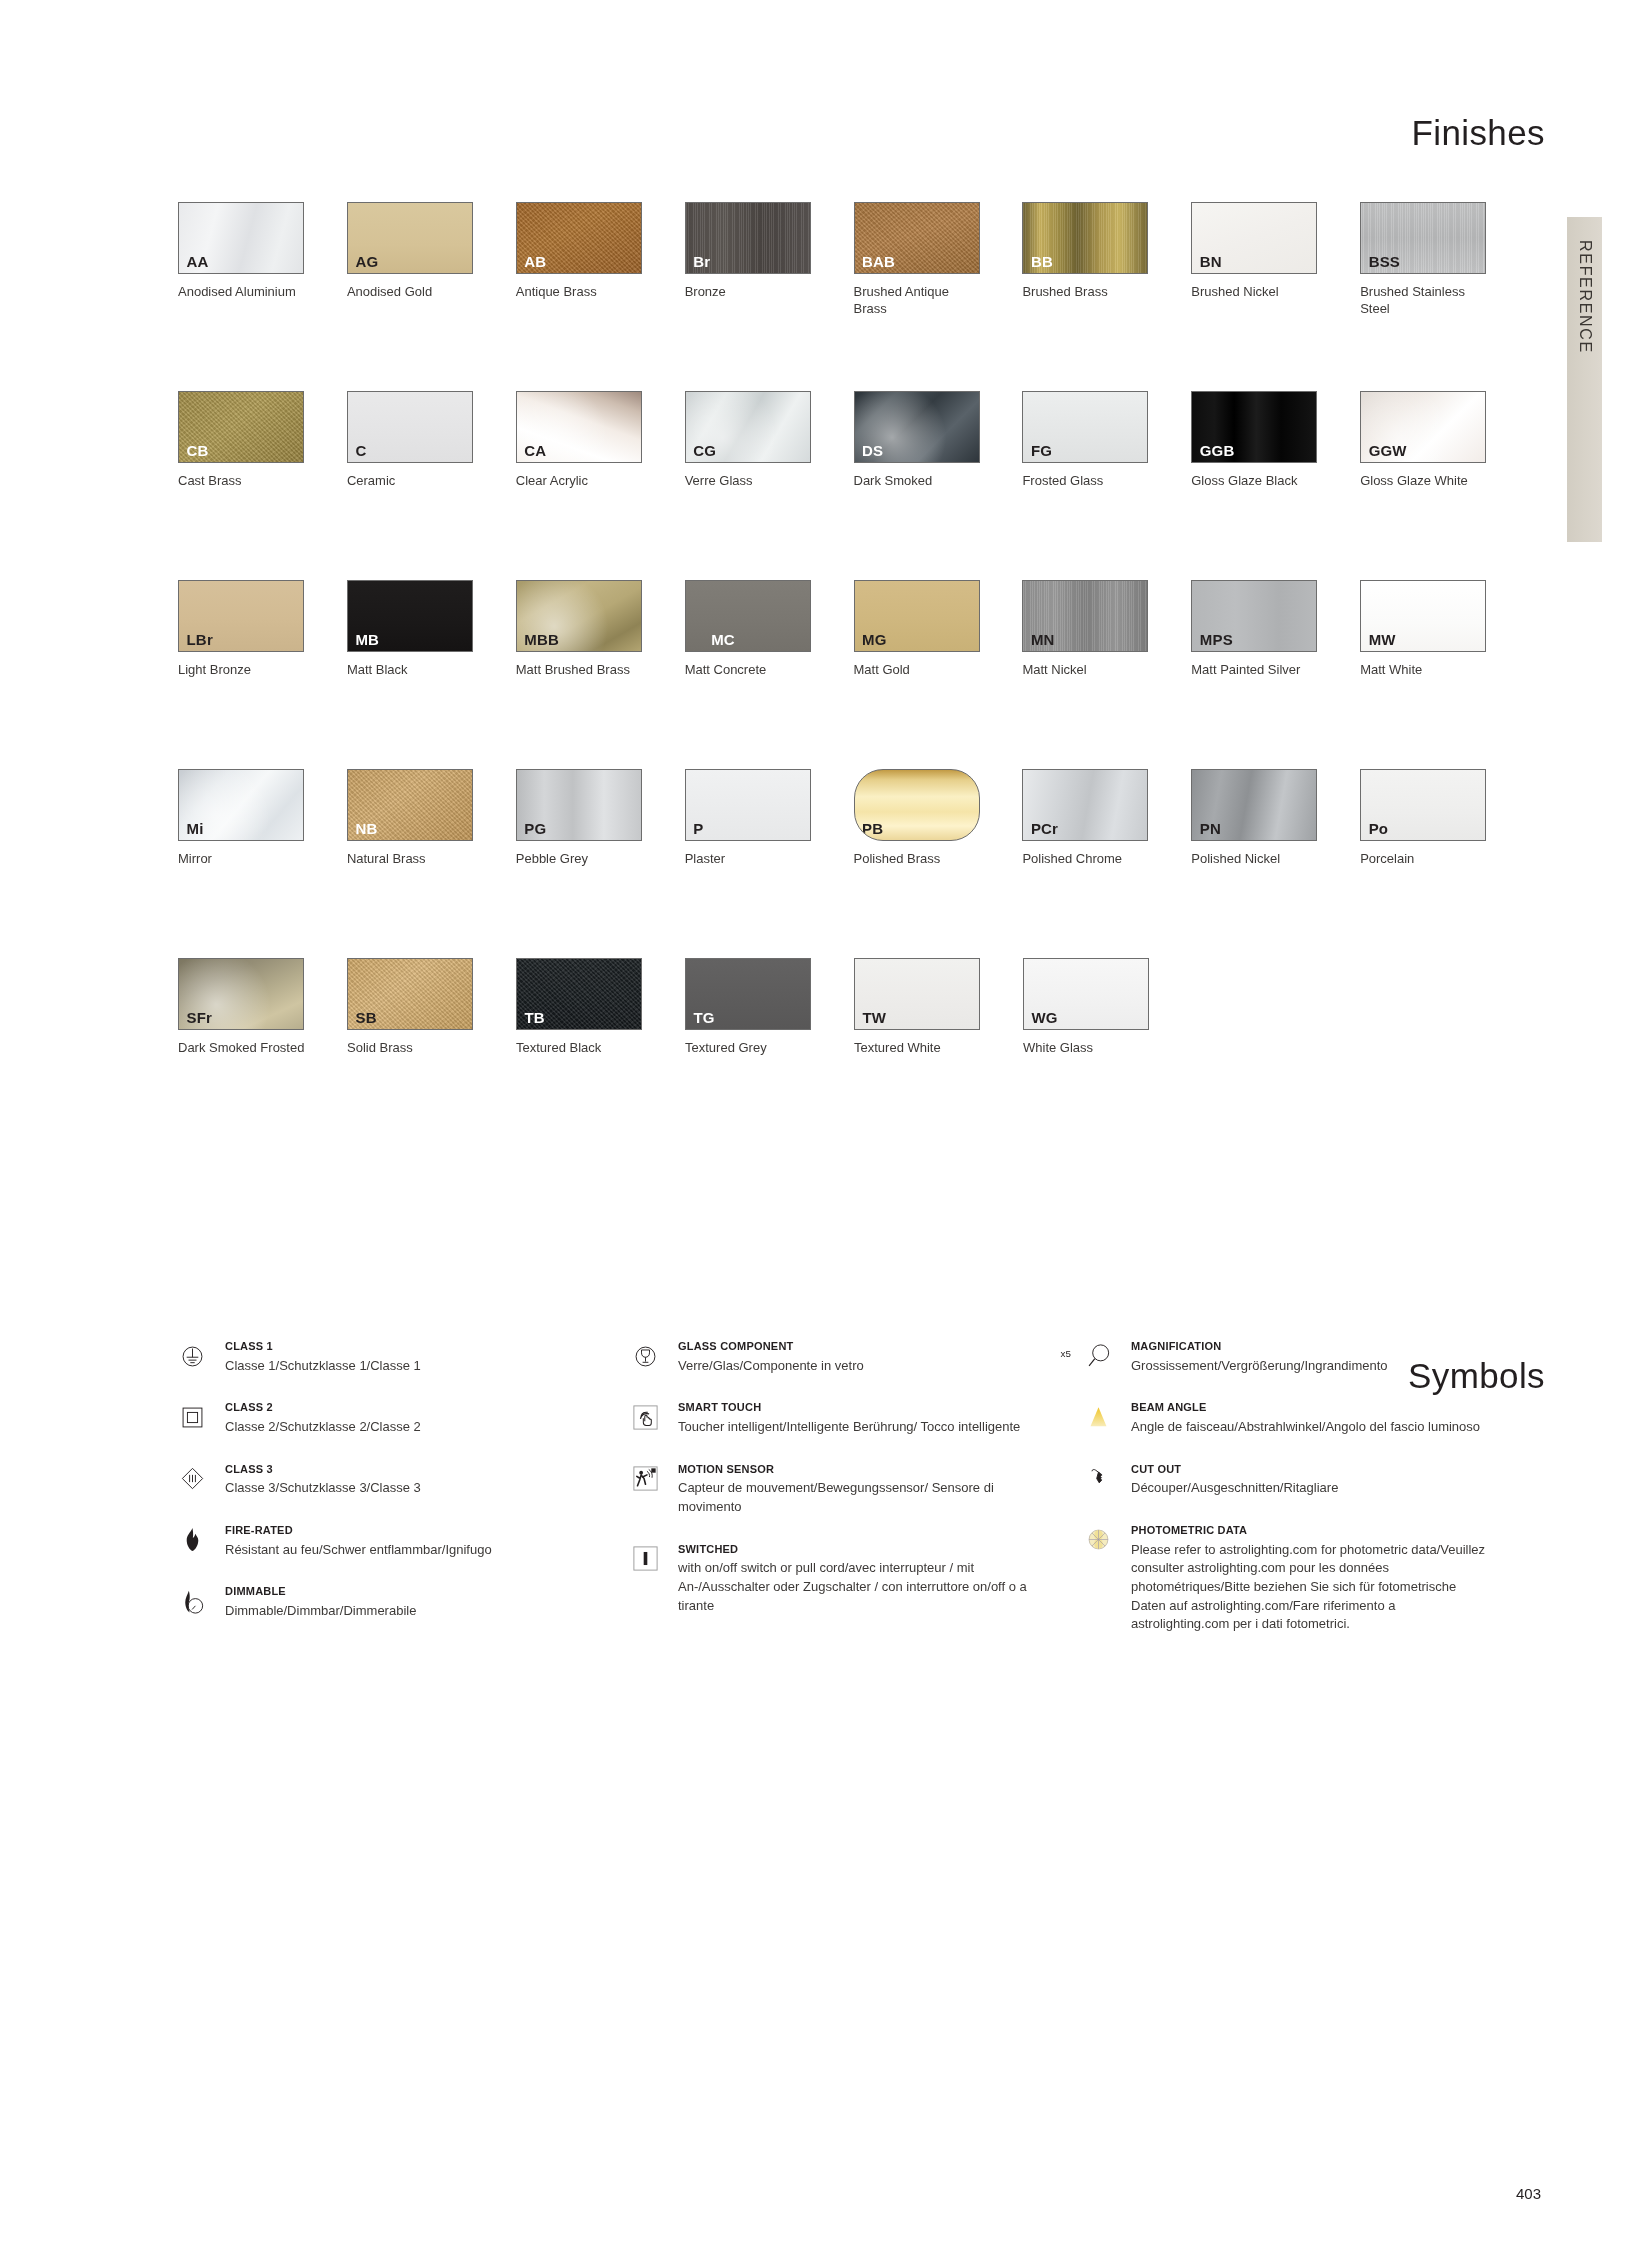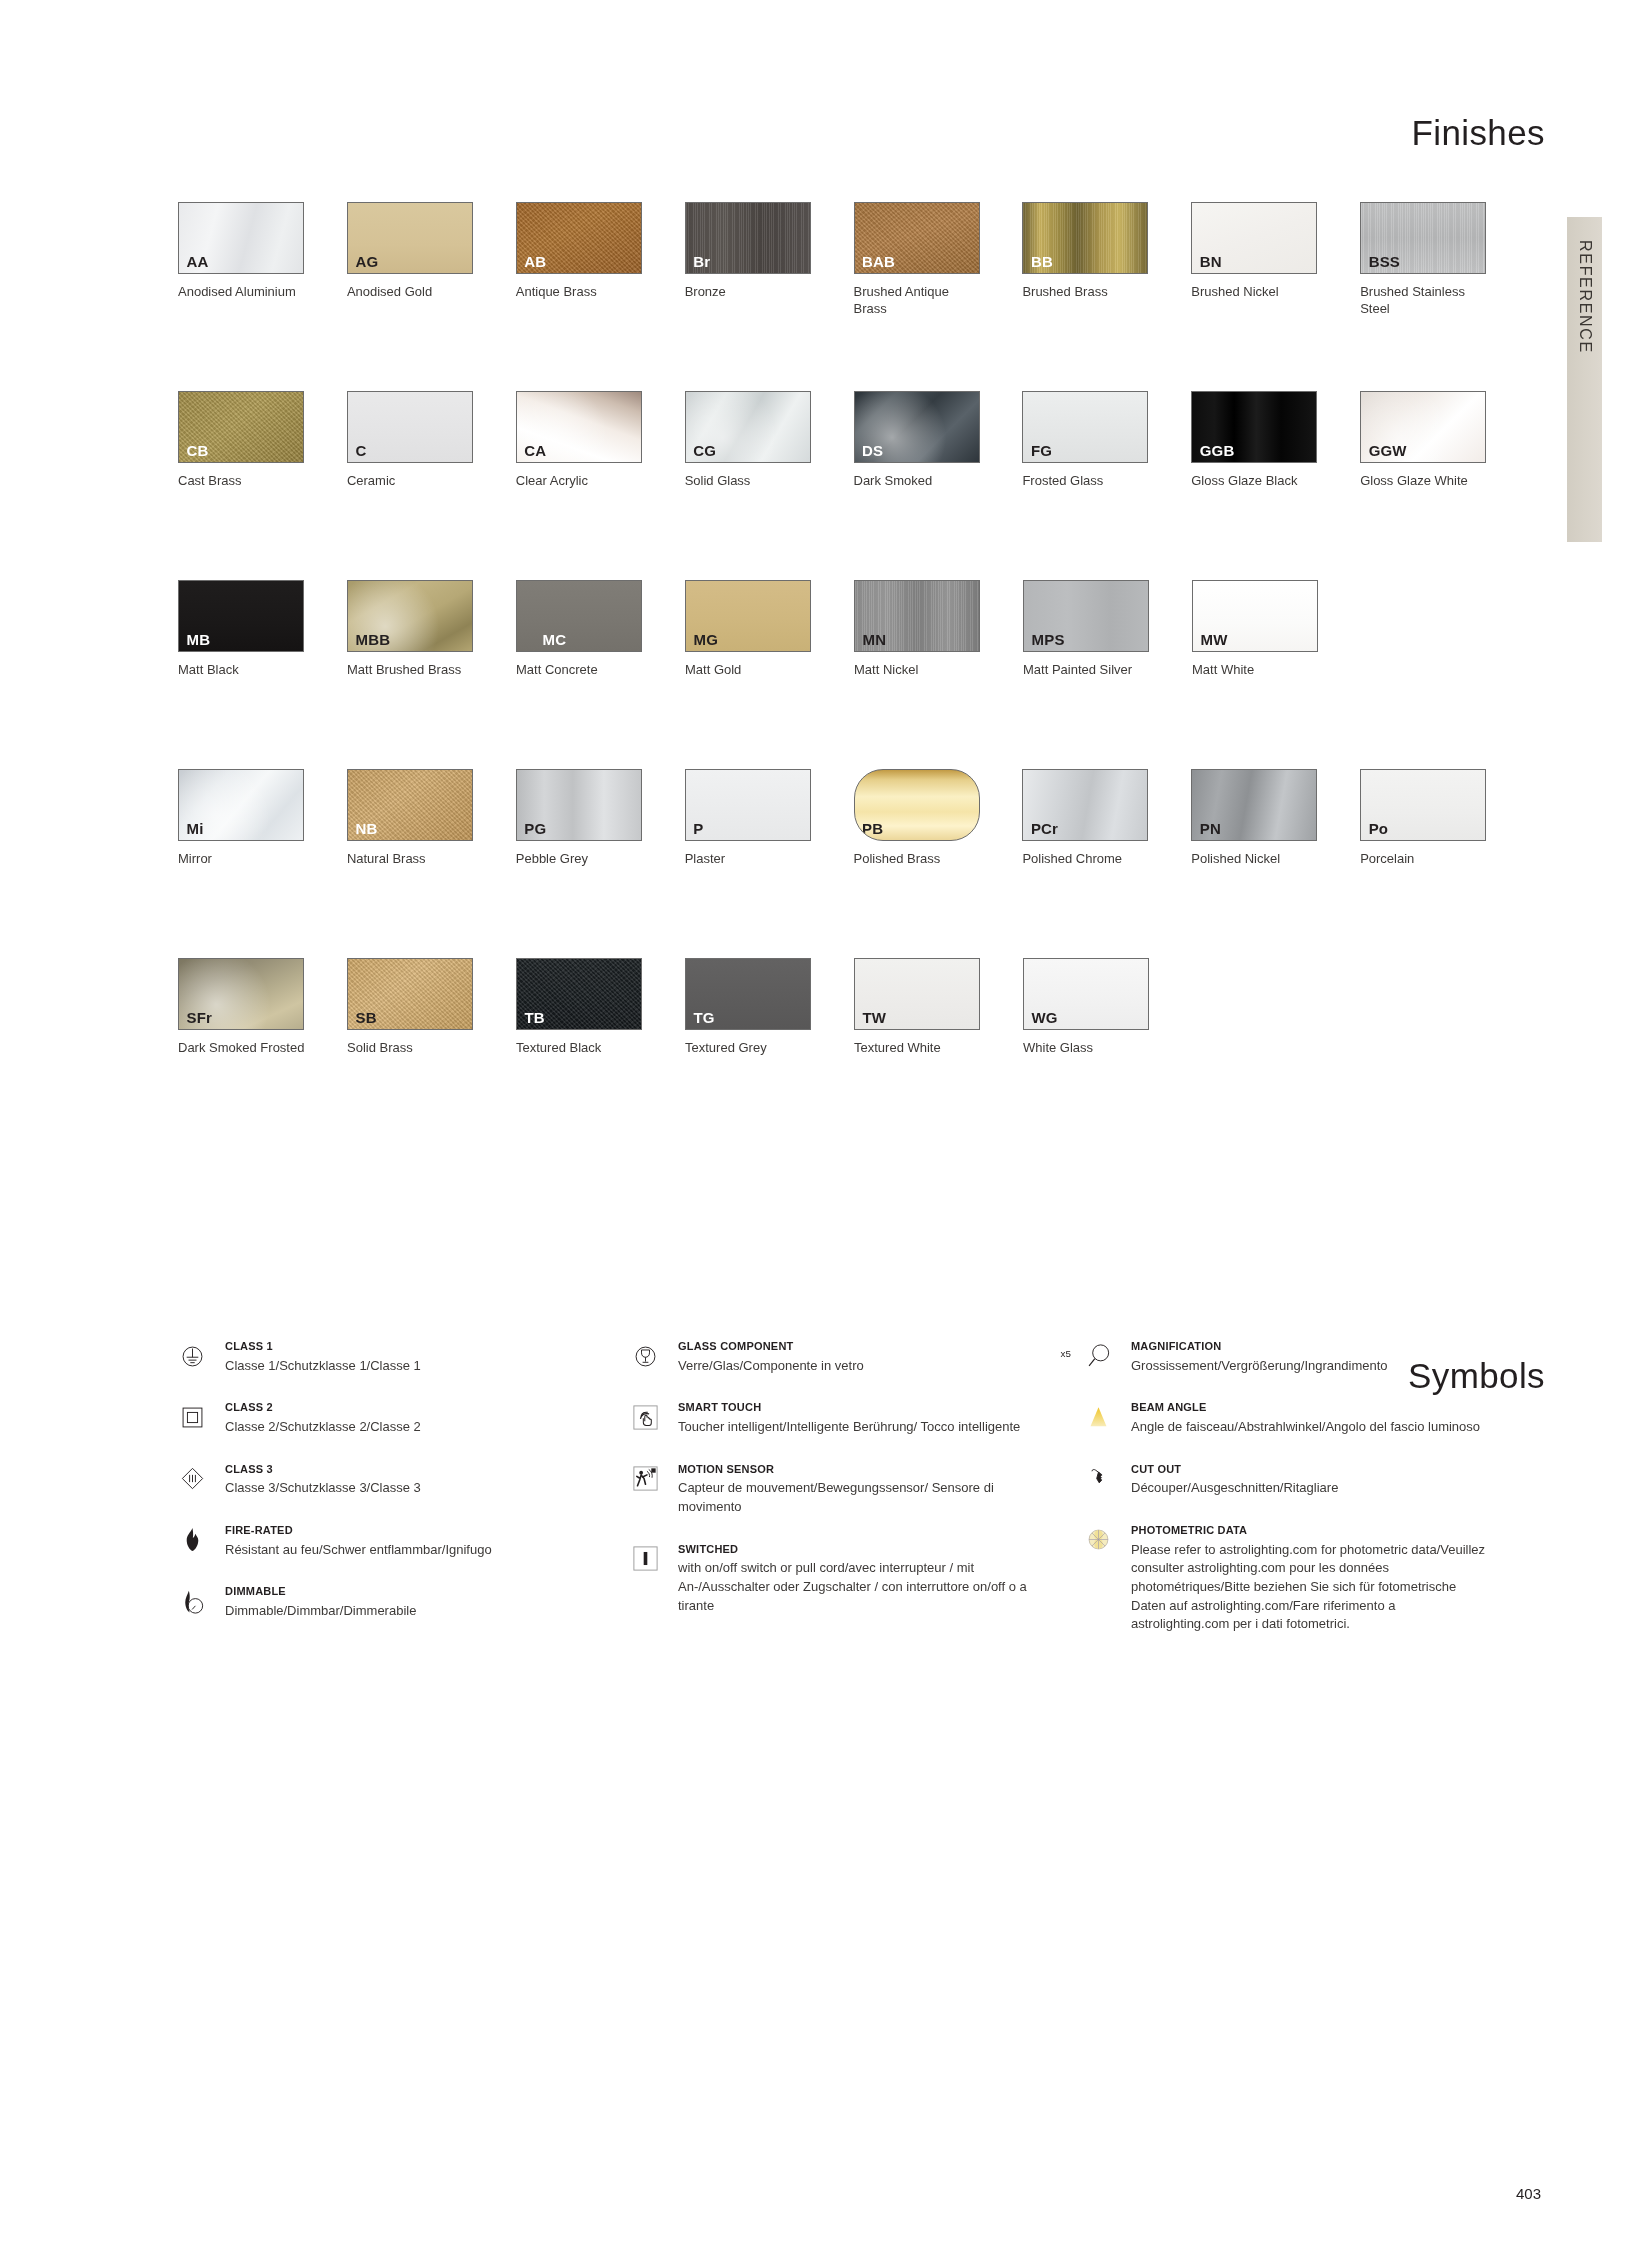--- a/index.html
+++ b/index.html
@@ -251,21 +251,21 @@
           <div class="tex-soft"></div>
           <div class="code" style="color: rgb(35, 31, 32);">CA</div>
         </div>
         <div class="fin-name">Clear Acrylic</div>
       </div>
       <div class="fin-cell">
         <div class="swatch" style="background: linear-gradient(120deg, rgb(205, 210, 211) 0%, rgb(230, 234, 234) 25%, rgb(201, 207, 208) 48%, rgb(238, 241, 241) 70%, rgb(213, 218, 219) 100%);">
           <div class="tex-soft"></div>
           <div class="code" style="color: rgb(35, 31, 32);">CG</div>
         </div>
-        <div class="fin-name">Solid Glass</div>
+        <div class="fin-name">Verre Glass</div>
       </div>
       <div class="fin-cell">
         <div class="swatch" style="background: linear-gradient(135deg, rgb(43, 50, 56) 0%, rgb(75, 84, 90) 22%, rgb(52, 60, 66) 45%, rgb(89, 98, 105) 68%, rgb(46, 53, 59) 100%);">
           <div class="tex-soft"></div>
           <div class="code" style="color: rgb(255, 255, 255);">DS</div>
         </div>
         <div class="fin-name">Dark Smoked</div>
       </div>
       <div class="fin-cell">
         <div class="swatch" style="background: linear-gradient(rgb(236, 238, 238) 0%, rgb(229, 231, 231) 55%, rgb(223, 225, 225) 100%);">
@@ -281,20 +281,26 @@
       </div>
       <div class="fin-cell">
         <div class="swatch" style="background: linear-gradient(135deg, rgb(227, 221, 216) 0%, rgb(239, 233, 228) 30%, rgb(255, 255, 255) 62%, rgb(242, 236, 232) 100%);">
           <div class="tex-soft"></div>
           <div class="code" style="color: rgb(35, 31, 32);">GGW</div>
         </div>
         <div class="fin-name">Gloss Glaze White</div>
       </div>
     </div>
     <div class="fin-row">
+      <div class="fin-cell">
+        <div class="swatch" style="background: linear-gradient(rgb(214, 192, 154) 0%, rgb(210, 187, 147) 55%, rgb(203, 180, 140) 100%);">
+          <div class="code" style="color: rgb(35, 31, 32);">LBr</div>
+        </div>
+        <div class="fin-name">Light Bronze</div>
+      </div>
       <div class="fin-cell">
         <div class="swatch" style="background: linear-gradient(rgb(31, 29, 29) 0%, rgb(26, 24, 24) 60%, rgb(21, 19, 19) 100%);">
           <div class="code" style="color: rgb(255, 255, 255);">MB</div>
         </div>
         <div class="fin-name">Matt Black</div>
       </div>
       <div class="fin-cell">
         <div class="swatch" style="background: linear-gradient(150deg, rgb(167, 154, 106) 0%, rgb(194, 180, 132) 30%, rgb(182, 168, 118) 55%, rgb(143, 131, 85) 80%, rgb(179, 165, 114) 100%);">
           <div class="tex-soft"></div>
           <div class="code" style="color: rgb(35, 31, 32);">MBB</div>

